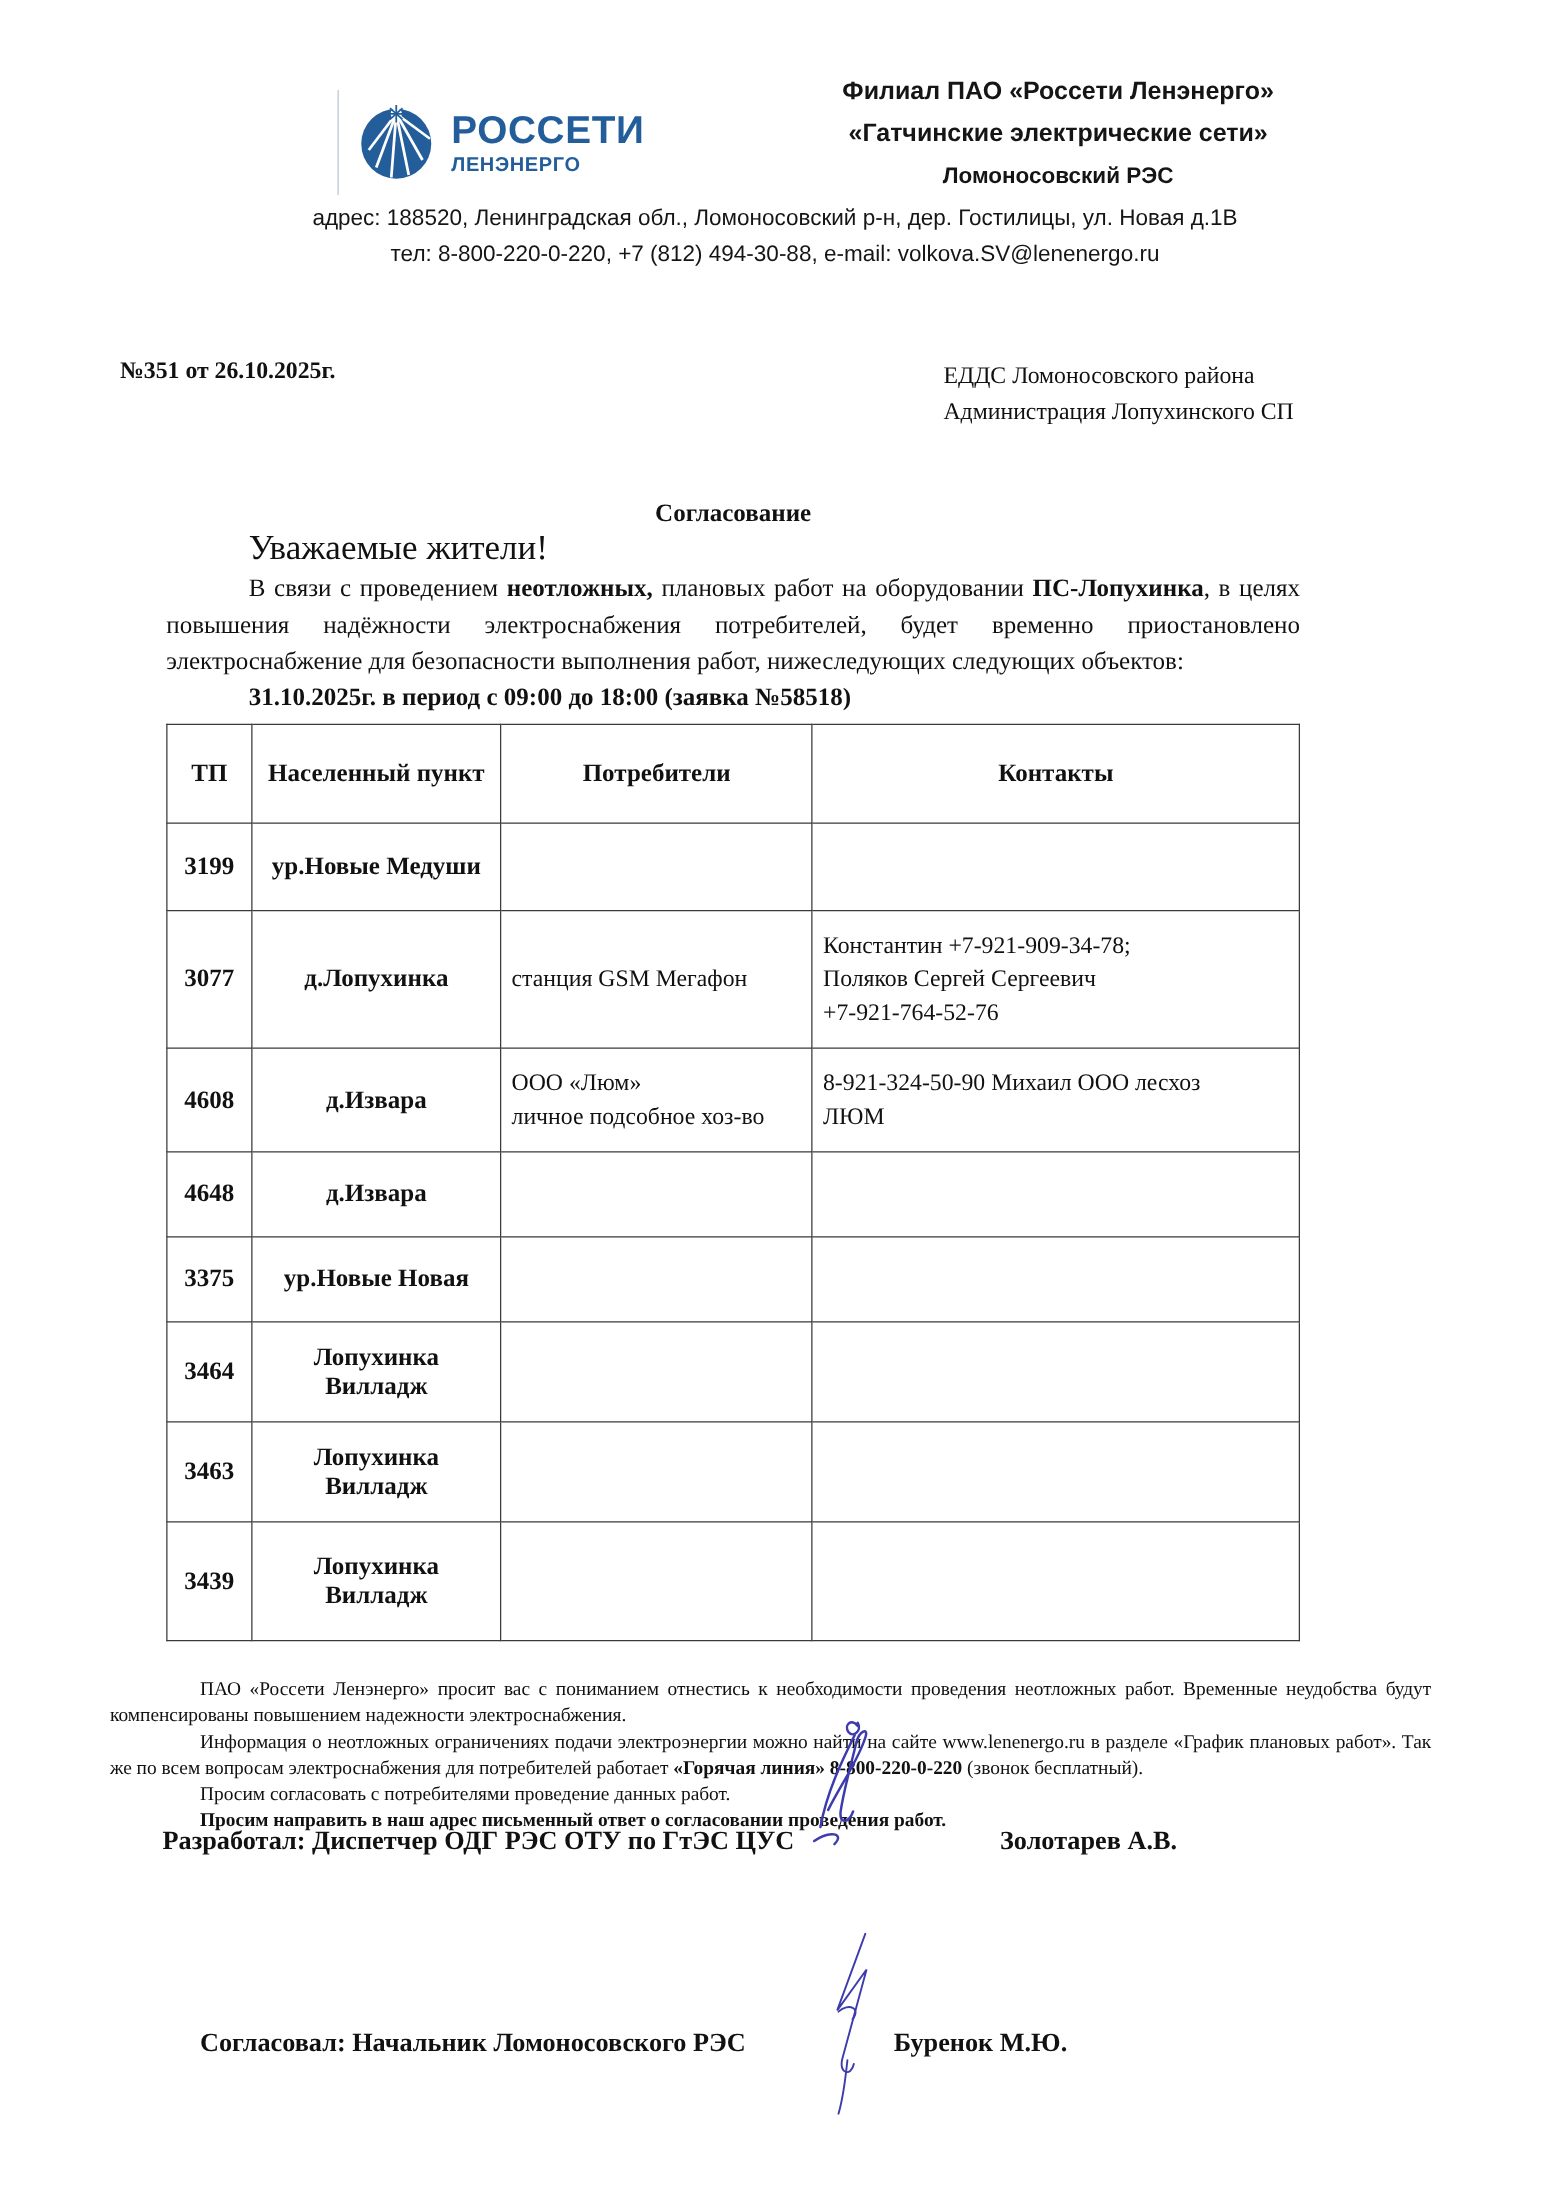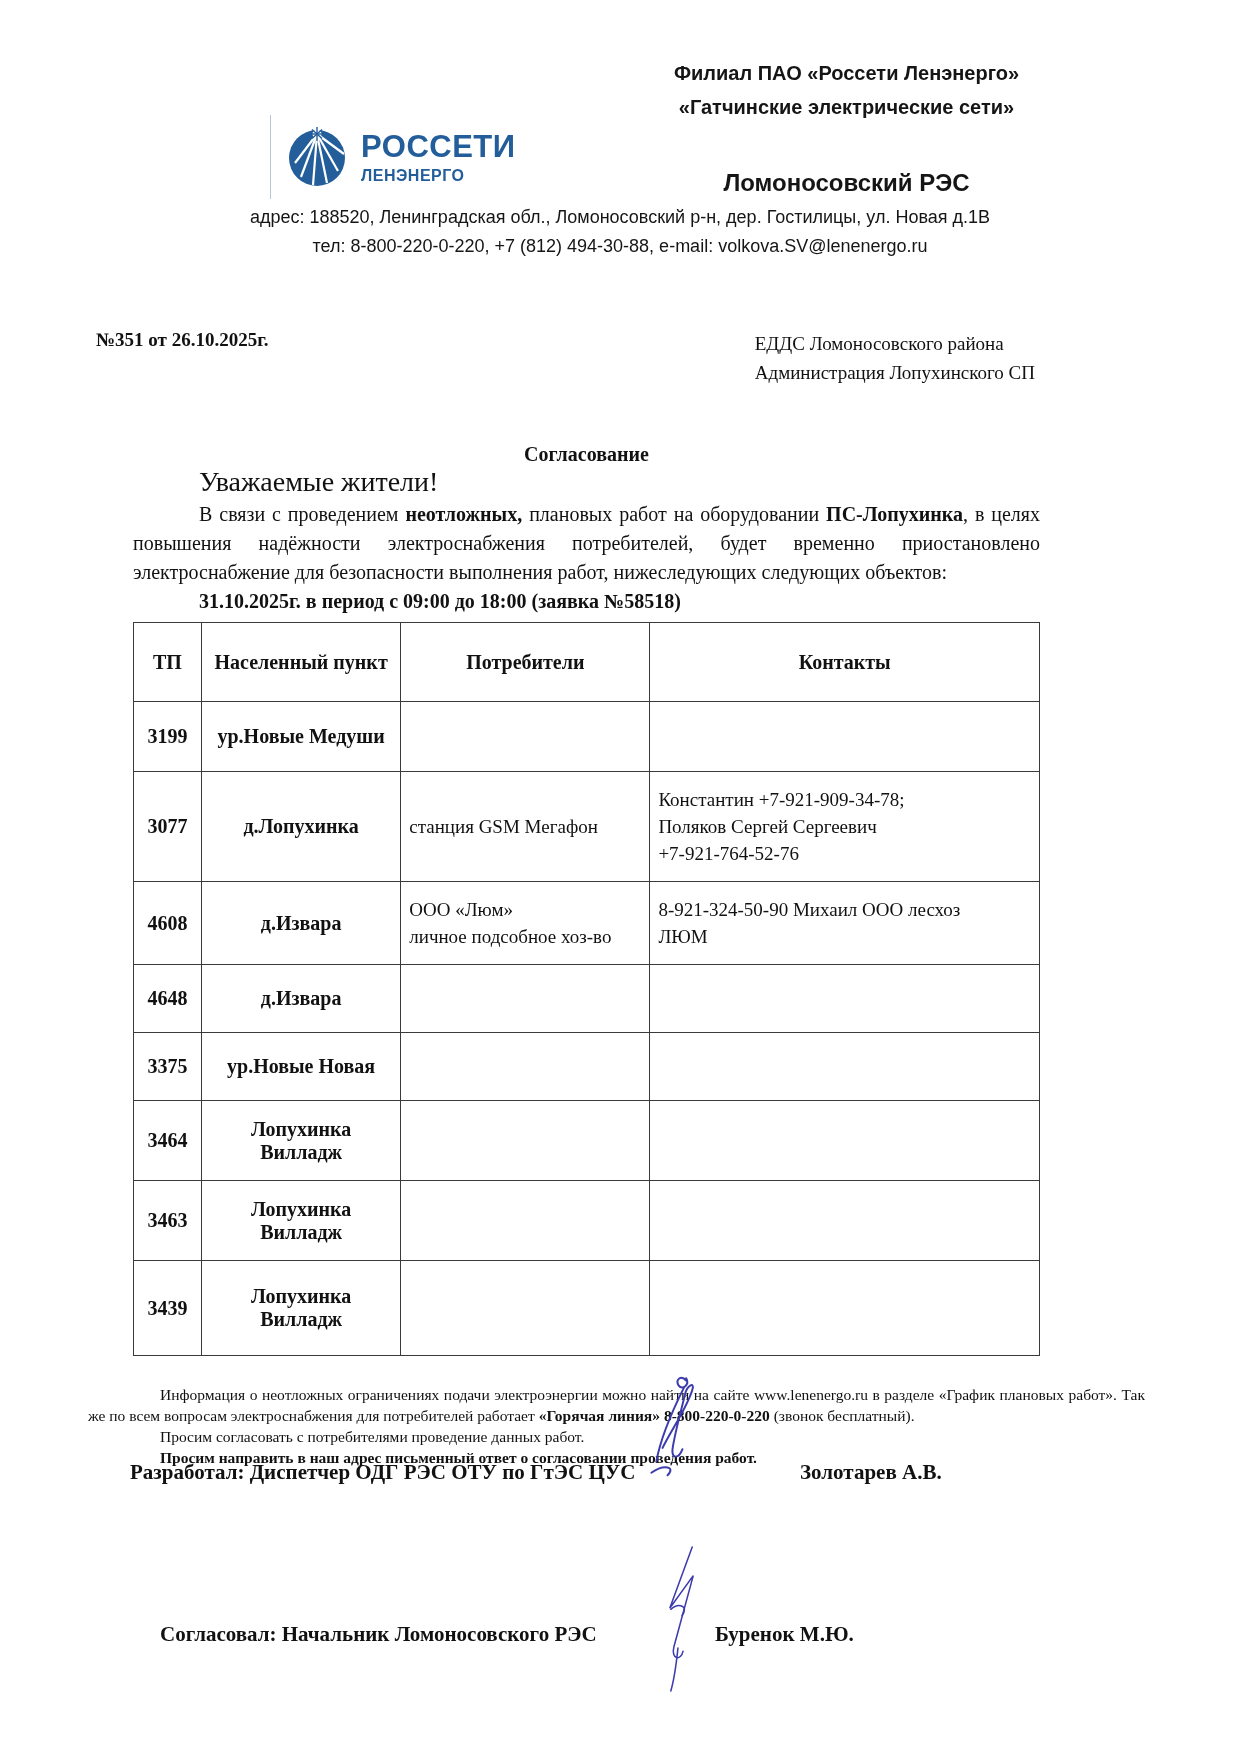--- a/index.html
+++ b/index.html
@@ -13,21 +13,21 @@
   }
   
   .header-top{display:flex;align-items:flex-end;padding-top:50px;margin-left:270px;margin-right:60px;}
   .logo-block{display:flex;align-items:center;gap:12px;border-left:1px solid #b9c6d8;padding-left:14px;height:84px;width:228px;flex:0 0 auto;}
   .logo-globe{width:64px;height:64px;flex:0 0 auto;}
   .logo-text{display:flex;flex-direction:column;line-height:1;}
   .logo-brand{font-family:"Liberation Sans",sans-serif;font-weight:bold;font-size:31px;color:#235E9B;letter-spacing:.5px;}
   .logo-sub{font-family:"Liberation Sans",sans-serif;font-weight:bold;font-size:16px;color:#235E9B;margin-top:6px;letter-spacing:.5px;}
   .header-titles{flex:1;text-align:center;font-family:"Liberation Sans",sans-serif;font-weight:bold;color:#151515;padding-top:6px;}
   .ht-line{font-size:20px;line-height:34px;}
-  .ht-line3{font-size:24px;line-height:32px;margin-top:43px;}
+  .ht-line3{font-size:18px;line-height:32px;}
   .header-address{
     text-align:center;font-family:"Liberation Sans",sans-serif;
     font-size:18px;color:#151515;line-height:29px;margin-top:4px;
   }
   
   .ref-row{display:flex;justify-content:space-between;margin:68px 205px 0 96px;}
   .ref-number{font-weight:bold;font-size:19px;}
   .ref-recipients{font-size:19px;line-height:29px;text-align:left;}
   
   .content-main{margin:0 200px 0 133px;}
@@ -194,20 +194,21 @@
           <td class="c-settlement preline">Лопухинка
 Вилладж</td>
           <td class="c-consumers preline"></td>
           <td class="c-contacts preline"></td>
         </tr>
       </tbody>
     </table>
   </div>
 
   <div class="footer-small">
+    <p>ПАО «Россети Ленэнерго» просит вас с пониманием отнестись к необходимости проведения неотложных работ. Временные неудобства будут компенсированы повышением надежности электроснабжения.</p>
     <p><span>Информация о неотложных ограничениях подачи электроэнергии можно найти на сайте www.lenenergo.ru в разделе «График плановых работ». Так же по всем вопросам электроснабжения для потребителей работает </span><span class="bold">«Горячая линия» 8-800-220-0-220</span><span> (звонок бесплатный).</span></p>
     <p>Просим согласовать с потребителями проведение данных работ.</p>
     <p class="bold">Просим направить в наш адрес письменный ответ о согласовании проведения работ.</p>
   </div>
 
   <div class="sig-label sig1-label">Разработал: Диспетчер ОДГ РЭС ОТУ по ГтЭС ЦУС</div>
   <div class="sig-label sig1-name">Золотарев А.В.</div>
   <span class="sig-ink sig1-ink">
     <svg viewBox="0 0 60 90" width="82" height="112">
       <g fill="none" stroke="#3c3cae" stroke-width="1.6" stroke-linecap="round">

